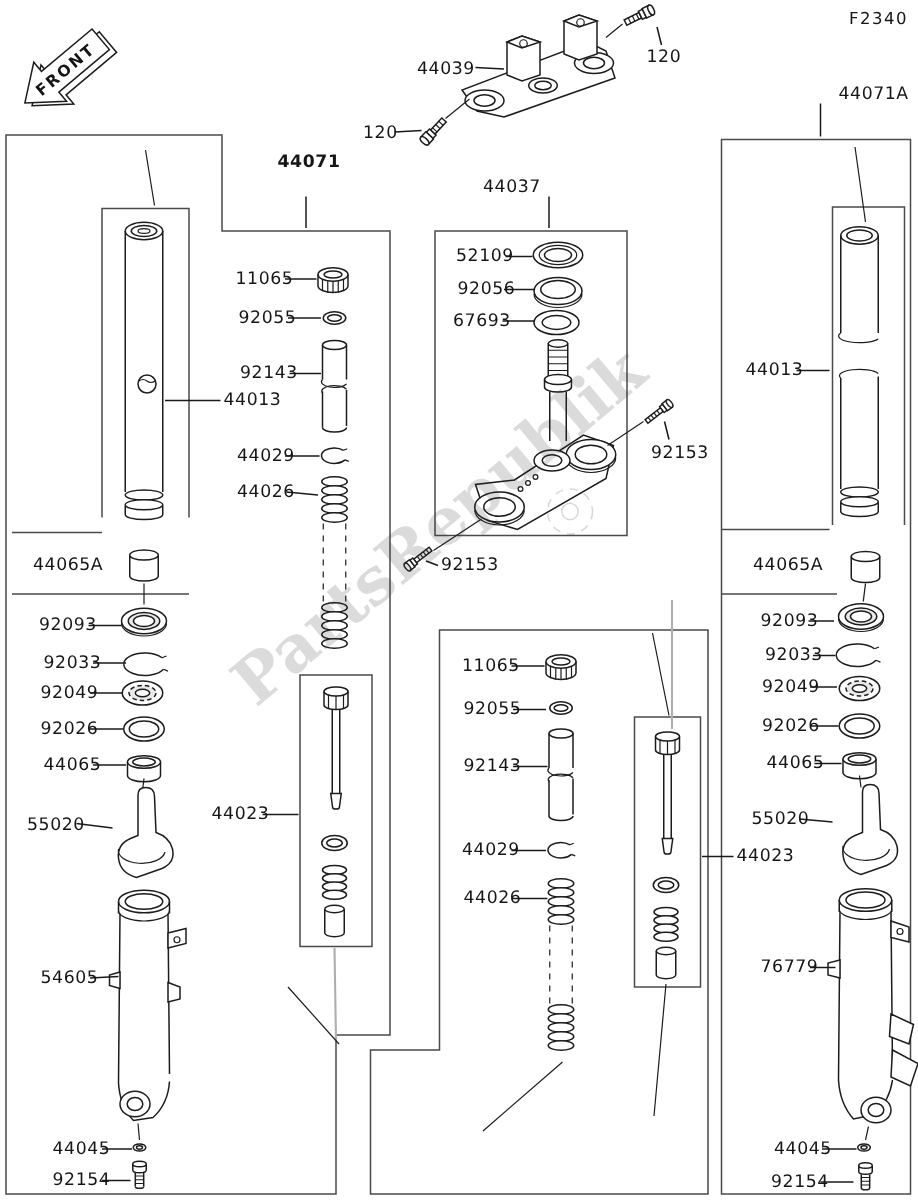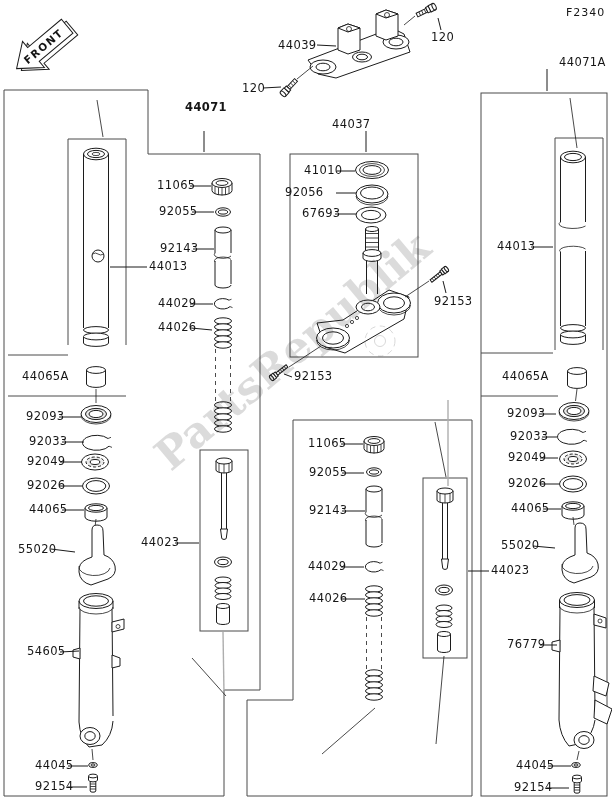--- a/index.html
+++ b/index.html
@@ -376,40 +376,40 @@
       <line x1="547" y1="788" x2="569" y2="788"></line>
     </svg>
 
 <div id="labels-layer">
   <span class="plabel code" style="left:566px;top:6px">F2340</span>
 <span class="plabel" style="left: 278px; top: 39px;">44039</span>
       <span class="plabel" style="left: 431px; top: 31px;">120</span>
       <span class="plabel" style="left: 242px; top: 82px;">120</span>
       <span class="plabel" style="left: 185px; top: 101px; font-weight: bold;">44071</span>
       <span class="plabel" style="left: 523px; top: 56px; margin-left: 36px;">44071A</span>
-      <span class="plabel" style="left: 332px; top: 118px;">44037</span>
+      <span class="plabel" style="left: 322px; top: 118px;">44037</span>
       <span class="plabel" style="left: 157px; top: 179px;">11065</span>
       <span class="plabel" style="left: 159px; top: 205px;">92055</span>
       <span class="plabel" style="left: 160px; top: 242px;">92143</span>
       <span class="plabel" style="left: 149px; top: 260px;">44013</span>
       <span class="plabel" style="left: 158px; top: 297px;">44029</span>
       <span class="plabel" style="left: 158px; top: 321px;">44026</span>
       <span class="plabel" style="left: 22px; top: 370px;">44065A</span>
       <span class="plabel" style="left: 26px; top: 410px;">92093</span>
       <span class="plabel" style="left: 29px; top: 435px;">92033</span>
       <span class="plabel" style="left: 27px; top: 455px;">92049</span>
       <span class="plabel" style="left: 27px; top: 479px;">92026</span>
       <span class="plabel" style="left: 29px; top: 503px;">44065</span>
       <span class="plabel" style="left: 18px; top: 543px;">55020</span>
       <span class="plabel" style="left: 27px; top: 645px;">54605</span>
       <span class="plabel" style="left: 35px; top: 759px;">44045</span>
       <span class="plabel" style="left: 35px; top: 780px;">92154</span>
       <span class="plabel" style="left: 141px; top: 536px;">44023</span>
-      <span class="plabel" style="left: 304px; top: 164px;">41010</span>
-      <span class="plabel" style="left: 285px; top: 186px;">92056</span>
+      <span class="plabel" style="left: 304px; top: 164px;">52109</span>
+      <span class="plabel" style="left: 305px; top: 186px;">92056</span>
       <span class="plabel" style="left: 302px; top: 207px;">67693</span>
       <span class="plabel" style="left: 434px; top: 295px;">92153</span>
       <span class="plabel" style="left: 294px; top: 370px;">92153</span>
       <span class="plabel" style="left: 308px; top: 437px;">11065</span>
       <span class="plabel" style="left: 309px; top: 466px;">92055</span>
       <span class="plabel" style="left: 309px; top: 504px;">92143</span>
       <span class="plabel" style="left: 308px; top: 560px;">44029</span>
       <span class="plabel" style="left: 309px; top: 592px;">44026</span>
       <span class="plabel" style="left: 491px; top: 564px;">44023</span>
       <span class="plabel" style="left: 497px; top: 240px;">44013</span>

